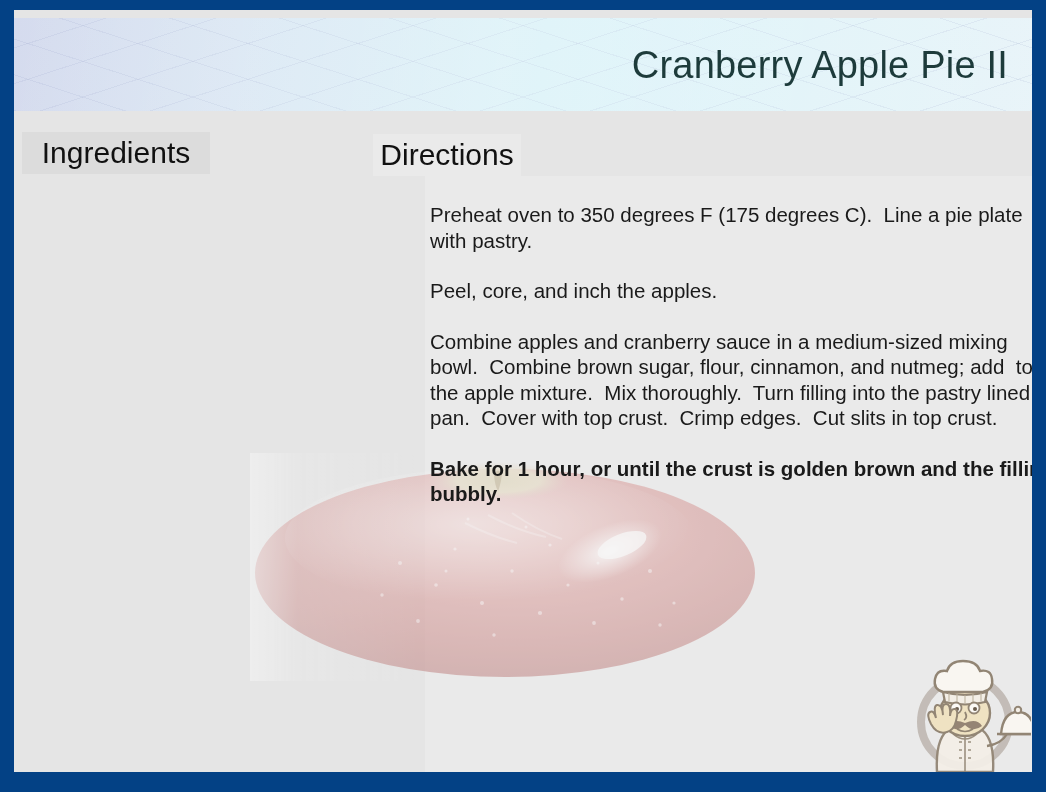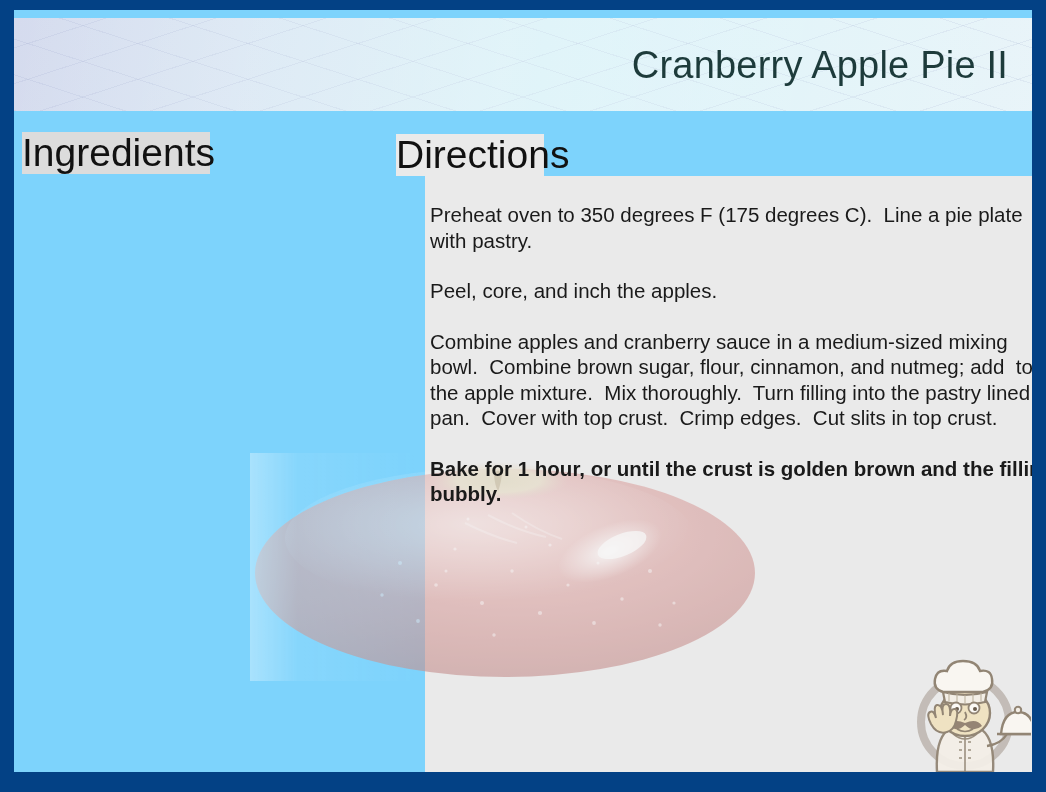--- a/index.html
+++ b/index.html
@@ -20,21 +20,21 @@
     box-sizing: border-box;
   }
 
   
   #page {
     position: absolute;
     left: 14px;
     top: 10px;
     width: 1018px;
     height: 762px;
-    background: #7dd3fc;
+    background: #e5e5e5;
     overflow: hidden;
   }
 
   
   #header-band {
     position: absolute;
     left: 0px;
     top: 8px;
     width: 1018px;
     height: 93px;
@@ -68,22 +68,23 @@
   }
 
   
   .section-tab {
     position: absolute;
     height: 42px;
     display: flex;
     align-items: center;
     padding-left: 0;
     box-sizing: border-box;
-    font-size: 39px;
+    font-size: 30px;
     color: #111111;
+    justify-content: center;
   }
   .section-body {
     position: absolute;
     box-sizing: border-box;
     overflow: hidden;
   }
 
   
   #ingredients-tab {
     left: 8px;
@@ -105,21 +106,21 @@
     width: 330px;
     font-size: 20.5px;
     line-height: 26.8px;
     color: #1a1a1a;
     white-space: pre-wrap;
     z-index: 3;
   }
 
   
   #directions-tab {
-    left: 382px;
+    left: 359px;
     top: 124px;
     width: 148px;
     background: #eaeaea;
   }
   #directions-panel {
     left: 363px;
     top: 166px;
     width: 647px;
     height: 609px;
     background: #eaeaea;

